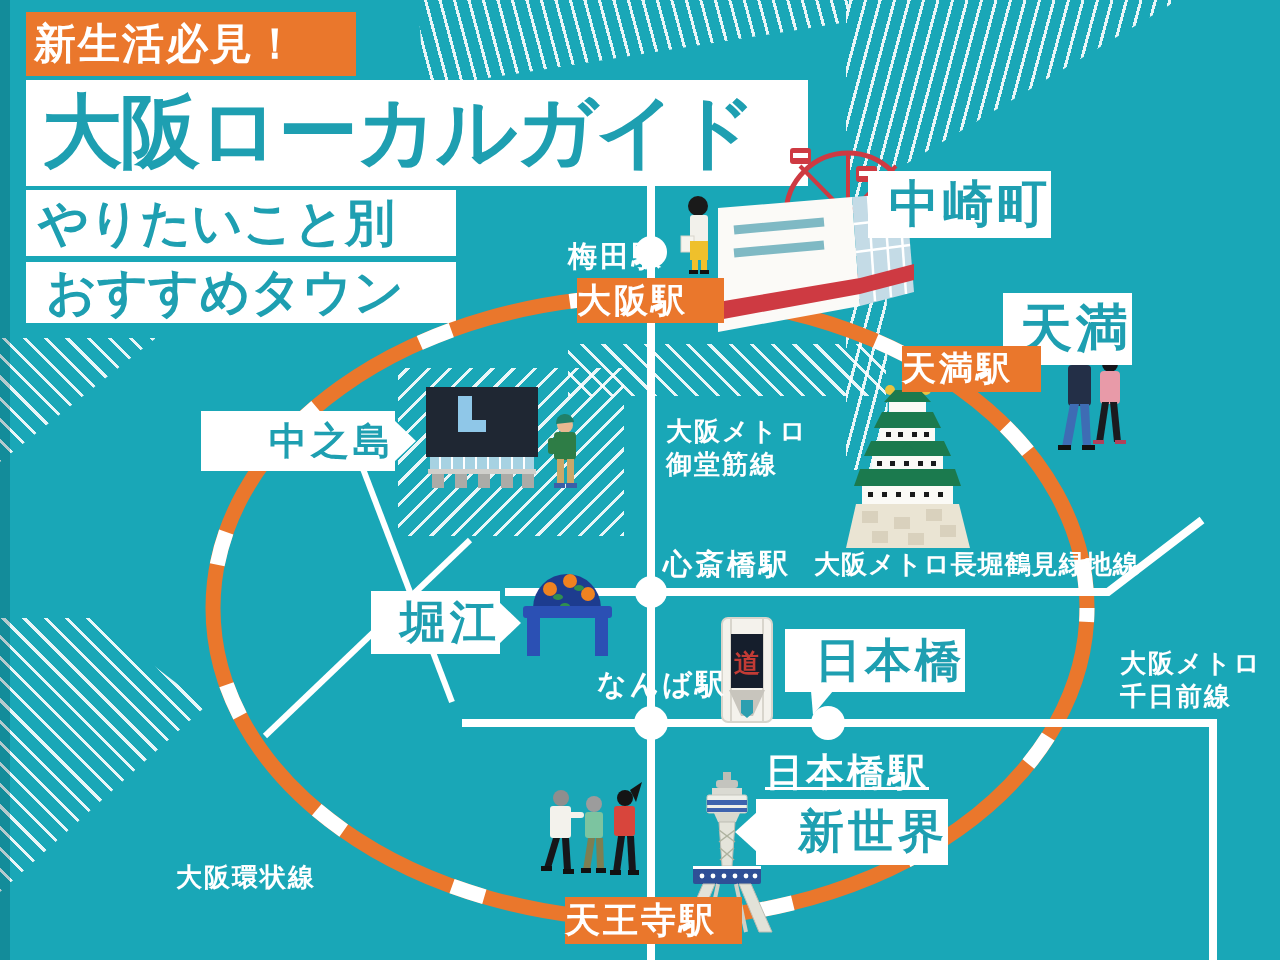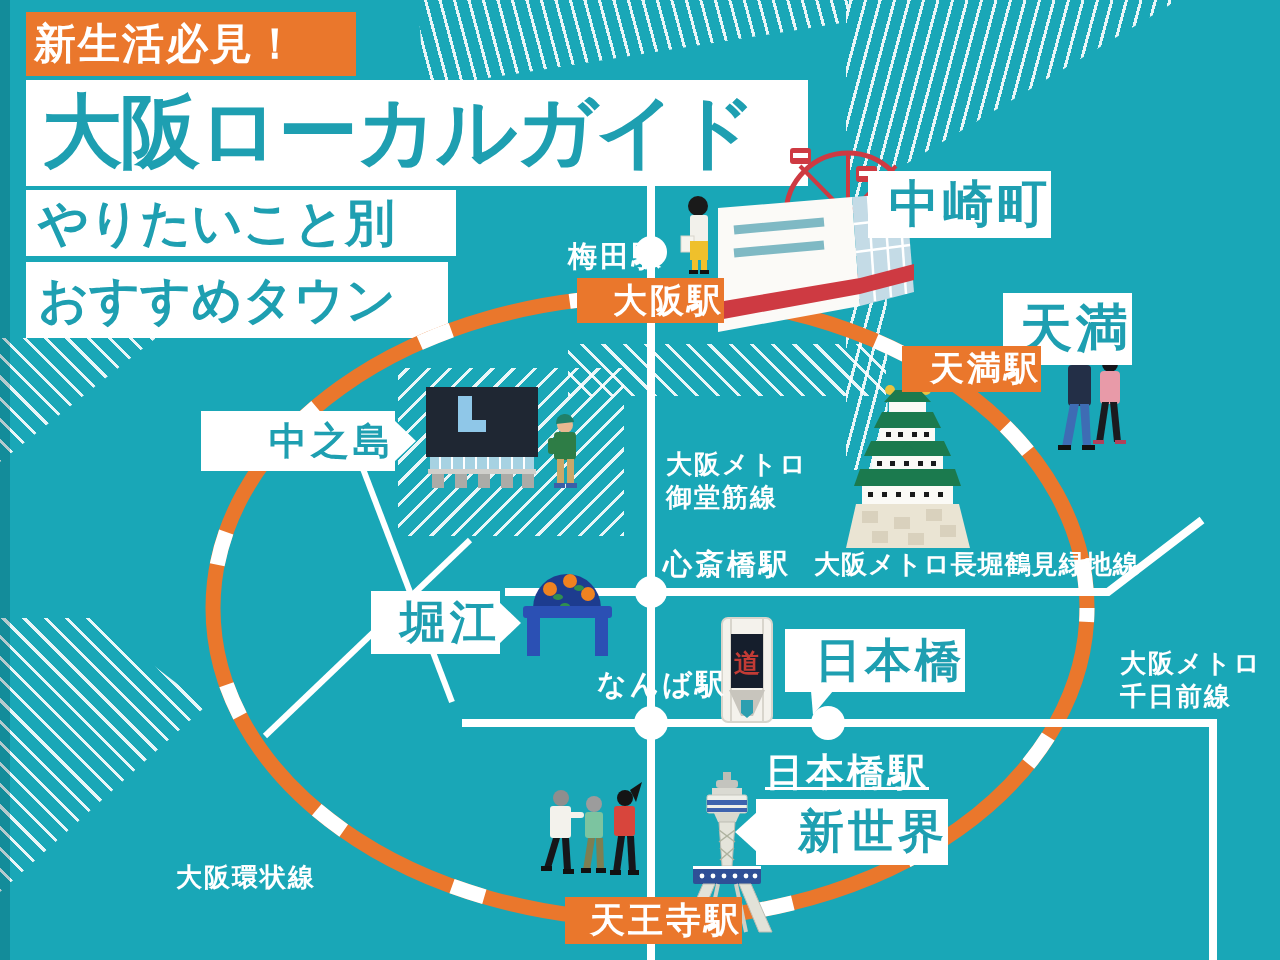--- a/index.html
+++ b/index.html
@@ -13,35 +13,35 @@
   .st285{background:repeating-linear-gradient(285deg,rgba(255,255,255,.9) 0 3px,transparent 3px 14px);}
   .st75{background:repeating-linear-gradient(75deg,rgba(255,255,255,.9) 0 3px,transparent 3px 14px);}
   
   .hbox{position:absolute;display:flex;align-items:center;font-weight:bold;}
   #hd-badge{left:26px;top:12px;width:322px;height:64px;background:#EA772C;color:#fff;
     font-size:42px;padding-left:8px;letter-spacing:2px;}
   #hd-title{left:26px;top:80px;width:766px;height:106px;background:#fff;color:#1E9FB1;
     font-size:80px;padding-left:16px;letter-spacing:-2px;}
   #hd-sub1{left:26px;top:190px;width:418px;height:66px;background:#fff;color:#1E9FB1;
     font-size:50px;padding-left:12px;}
-  #hd-sub2{left:26px;top:262px;width:410px;height:76px;background:#fff;color:#1E9FB1;
-    font-size:50px;padding-left:12px;}
+  #hd-sub2{left:26px;top:262px;width:410px;height:61px;background:#fff;color:#1E9FB1;
+    font-size:50px;padding-left:20px;}
   
   .town{position:absolute;background:#fff;color:#1E9FB1;font-weight:bold;
     display:flex;align-items:center;justify-content:flex-end;letter-spacing:4px;z-index:30;}
   .tail{position:absolute;width:0;height:0;}
   .tail-right{right:-21px;top:50%;transform:translateY(-50%);
     border-left:22px solid #fff;border-top:21px solid transparent;border-bottom:21px solid transparent;}
   .tail-left{left:-21px;top:50%;transform:translateY(-50%);
     border-right:22px solid #fff;border-top:20px solid transparent;border-bottom:20px solid transparent;}
   .tail-down{bottom:-23px;border-top:24px solid #fff;
     border-right:20px solid transparent;border-left:2px solid transparent;}
   
   .badge{position:absolute;background:#EA772C;color:#fff;font-weight:bold;
-    display:flex;align-items:center;justify-content:flex-end;letter-spacing:3px;z-index:40;}
+    display:flex;align-items:center;justify-content:flex-start;letter-spacing:3px;z-index:40;}
   
   .mtext{position:absolute;color:#fff;font-weight:bold;letter-spacing:3px;z-index:25;}
   svg{position:absolute;left:0;top:0;z-index:10;}
 </style>
 </head>
 <body>
 
 <div id="canvas">
 
   <div class="stripes st75" style="left:0;top:0;width:880px;height:95px;clip-path:polygon(418px 0,848px 0,848px 22px,424px 88px);"></div>
@@ -337,18 +337,18 @@
     <span>天満駅</span>
   </div>
   <div class="badge" style="left:565px;top:897px;width:177px;height:47px;font-size:35px;">
     <span>天王寺駅</span>
   </div>
 
   <div class="mtext" style="left:532px;top:237px;width:96px;font-size:29px;text-align:right;margin-left:36px;"><span>梅田駅</span></div>
   <div class="mtext" style="left:663px;top:545px;font-size:29px;"><span>心斎橋駅</span></div>
   <div class="mtext" style="left:597px;top:665px;font-size:29px;"><span>なんば駅</span></div>
   <div class="mtext" style="left:765px;top:747px;font-size:38px;text-decoration:underline;"><span>日本橋駅</span></div>
-  <div class="mtext" style="left:666px;top:416px;width:146px;font-size:26px;line-height:1.25;letter-spacing:2px;margin-top:33px;"><span>大阪メトロ御堂筋線</span></div>
+  <div class="mtext" style="left:666px;top:416px;width:146px;font-size:26px;line-height:1.25;letter-spacing:2px;"><span>大阪メトロ御堂筋線</span></div>
   <div class="mtext" style="left:814px;top:547px;font-size:26px;letter-spacing:1px;white-space:nowrap;"><span>大阪メトロ長堀鶴見緑地線</span></div>
   <div class="mtext" style="left:1120px;top:648px;width:146px;font-size:26px;line-height:1.25;letter-spacing:2px;"><span>大阪メトロ千日前線</span></div>
   <div class="mtext" style="left:176px;top:860px;font-size:26px;letter-spacing:2px;"><span>大阪環状線</span></div>
 
 </div>
 
 </body></html>

